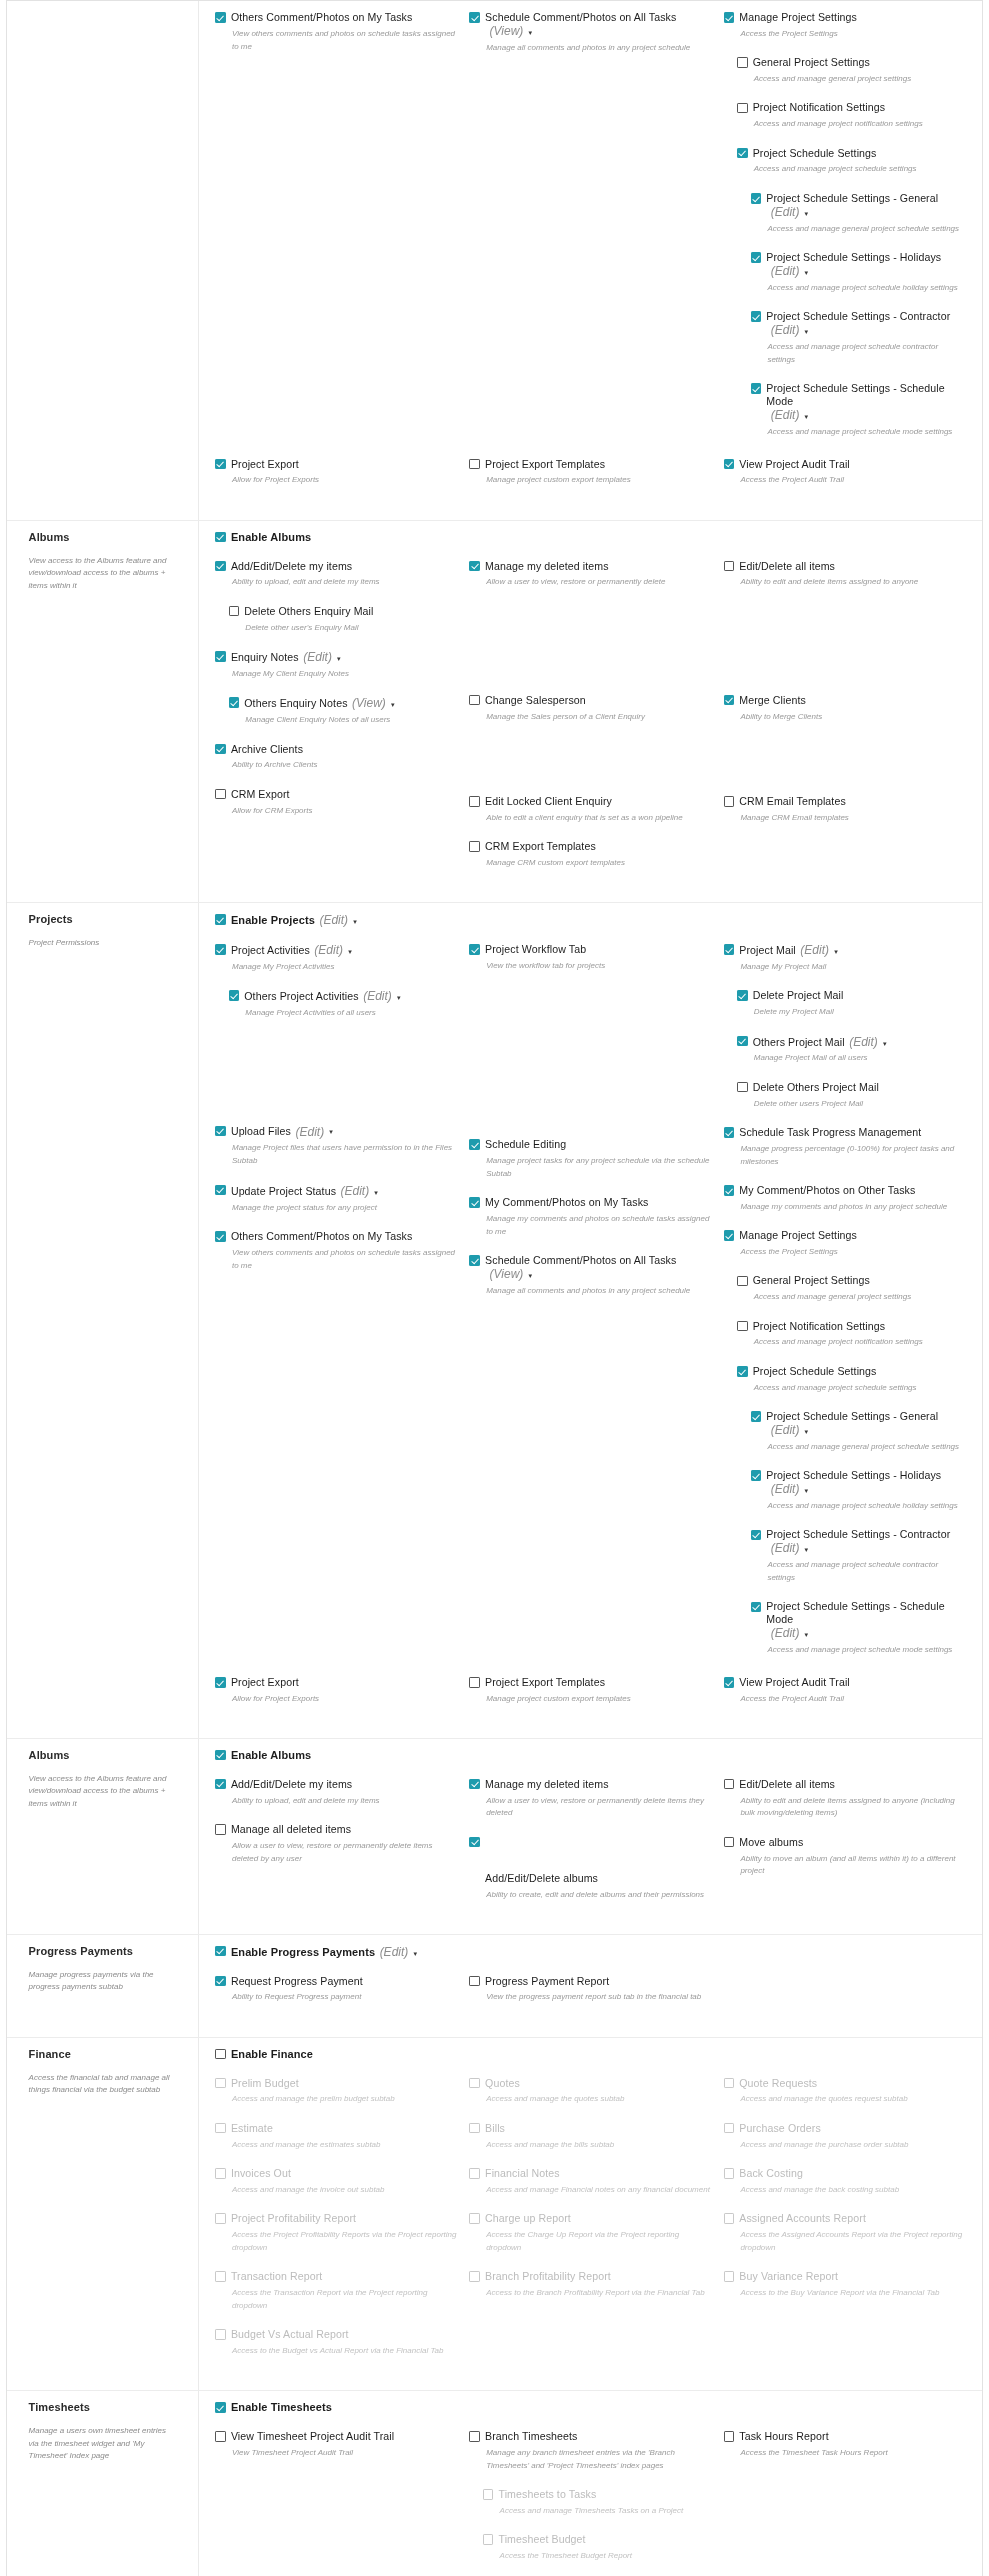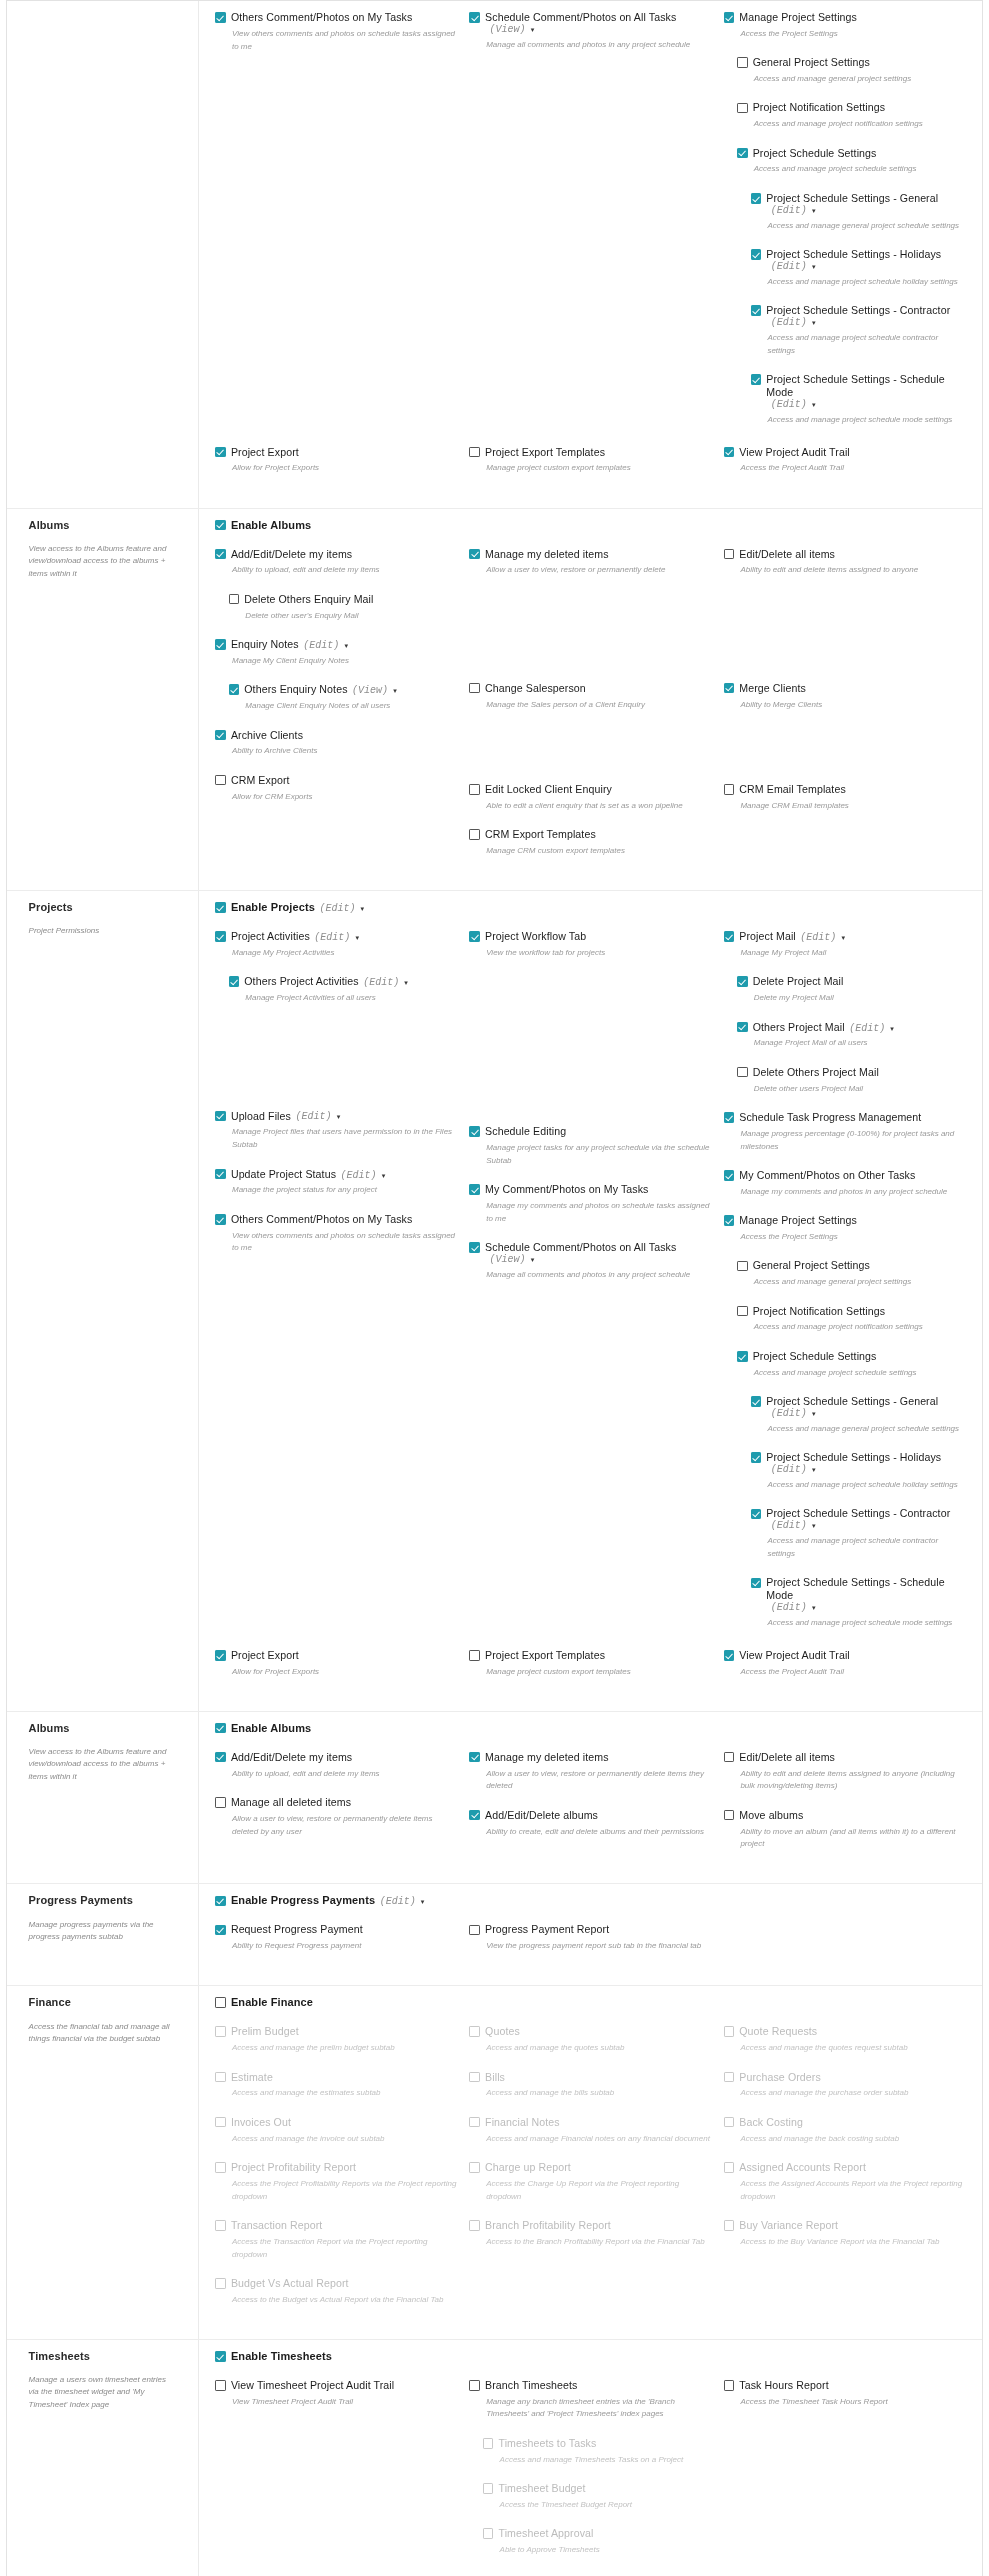--- a/index.html
+++ b/index.html
@@ -32,21 +32,21 @@
     border:1.1px solid #555; border-radius:1.1px; background:#fff; position:relative;
   }
   .cbox.on { background:#1e9bad; border-color:#1e9bad; }
   .cbox.on:after {
     content:""; position:absolute; left:2.2px; top:0.6px; width:3.3px; height:6.1px;
     border:solid #fff; border-width:0 1.3px 1.3px 0; transform:rotate(42deg);
   }
   .cbox.dim { border-color:#c9c9c9; }
   .cblabel { font-size:10.6px; font-weight:400; color:#1c1c1c; line-height:1.22; letter-spacing:0.1px; }
   .cblabel.dim { color:#bcbcbc; }
-  .mode { font-size:10px; font-style:italic; color:#8d8d8d; margin-left:4.5px; white-space:nowrap;font-family:Liberation Mono, monospace; }
+  .mode { font-size:12px; font-style:italic; color:#8d8d8d; margin-left:4.5px; white-space:nowrap; }
   .caret { display:inline-block; margin-left:3.9px; font-size:6.1px; color:#3a3a3a; vertical-align:1.1px; }
   .desc { font-size:8px; font-style:italic; color:#9a9a9a; line-height:1.6; margin:3.9px 0 0 16.7px; max-width:239px; }
   .desc.dim { color:#c2c2c2; }
 
   
   .enable { margin:0 0 3.3px 0; }
   .enable .cblabel { font-size:11px; font-weight:600; }
 
   
   .grid3 { display:grid; grid-template-columns:1fr 1fr 1fr; column-gap:12.2px; margin-top:10px; }
@@ -687,21 +687,21 @@
                     <span class="cbox on"></span>
                     <span style="display: flex; align-items: baseline; flex-wrap: wrap;">
                       <span class="cblabel">Manage my deleted items</span>
                     </span>
                   </div>
                   <div class="desc">Allow a user to view, restore or permanently delete items they deleted</div>
                 </div>
                 <div class="item">
                   <div class="cbrow">
                     <span class="cbox on"></span>
-                    <span style="display: flex; align-items: center; flex-wrap: wrap;">
+                    <span style="display: flex; align-items: center; flex-wrap: wrap; margin-top: 36px;">
                       <span class="cblabel">Add/Edit/Delete albums</span>
                     </span>
                   </div>
                   <div class="desc">Ability to create, edit and delete albums and their permissions</div>
                 </div>
               </div>
               <div class="col">
                 <div class="item">
                   <div class="cbrow">
                     <span class="cbox"></span>

